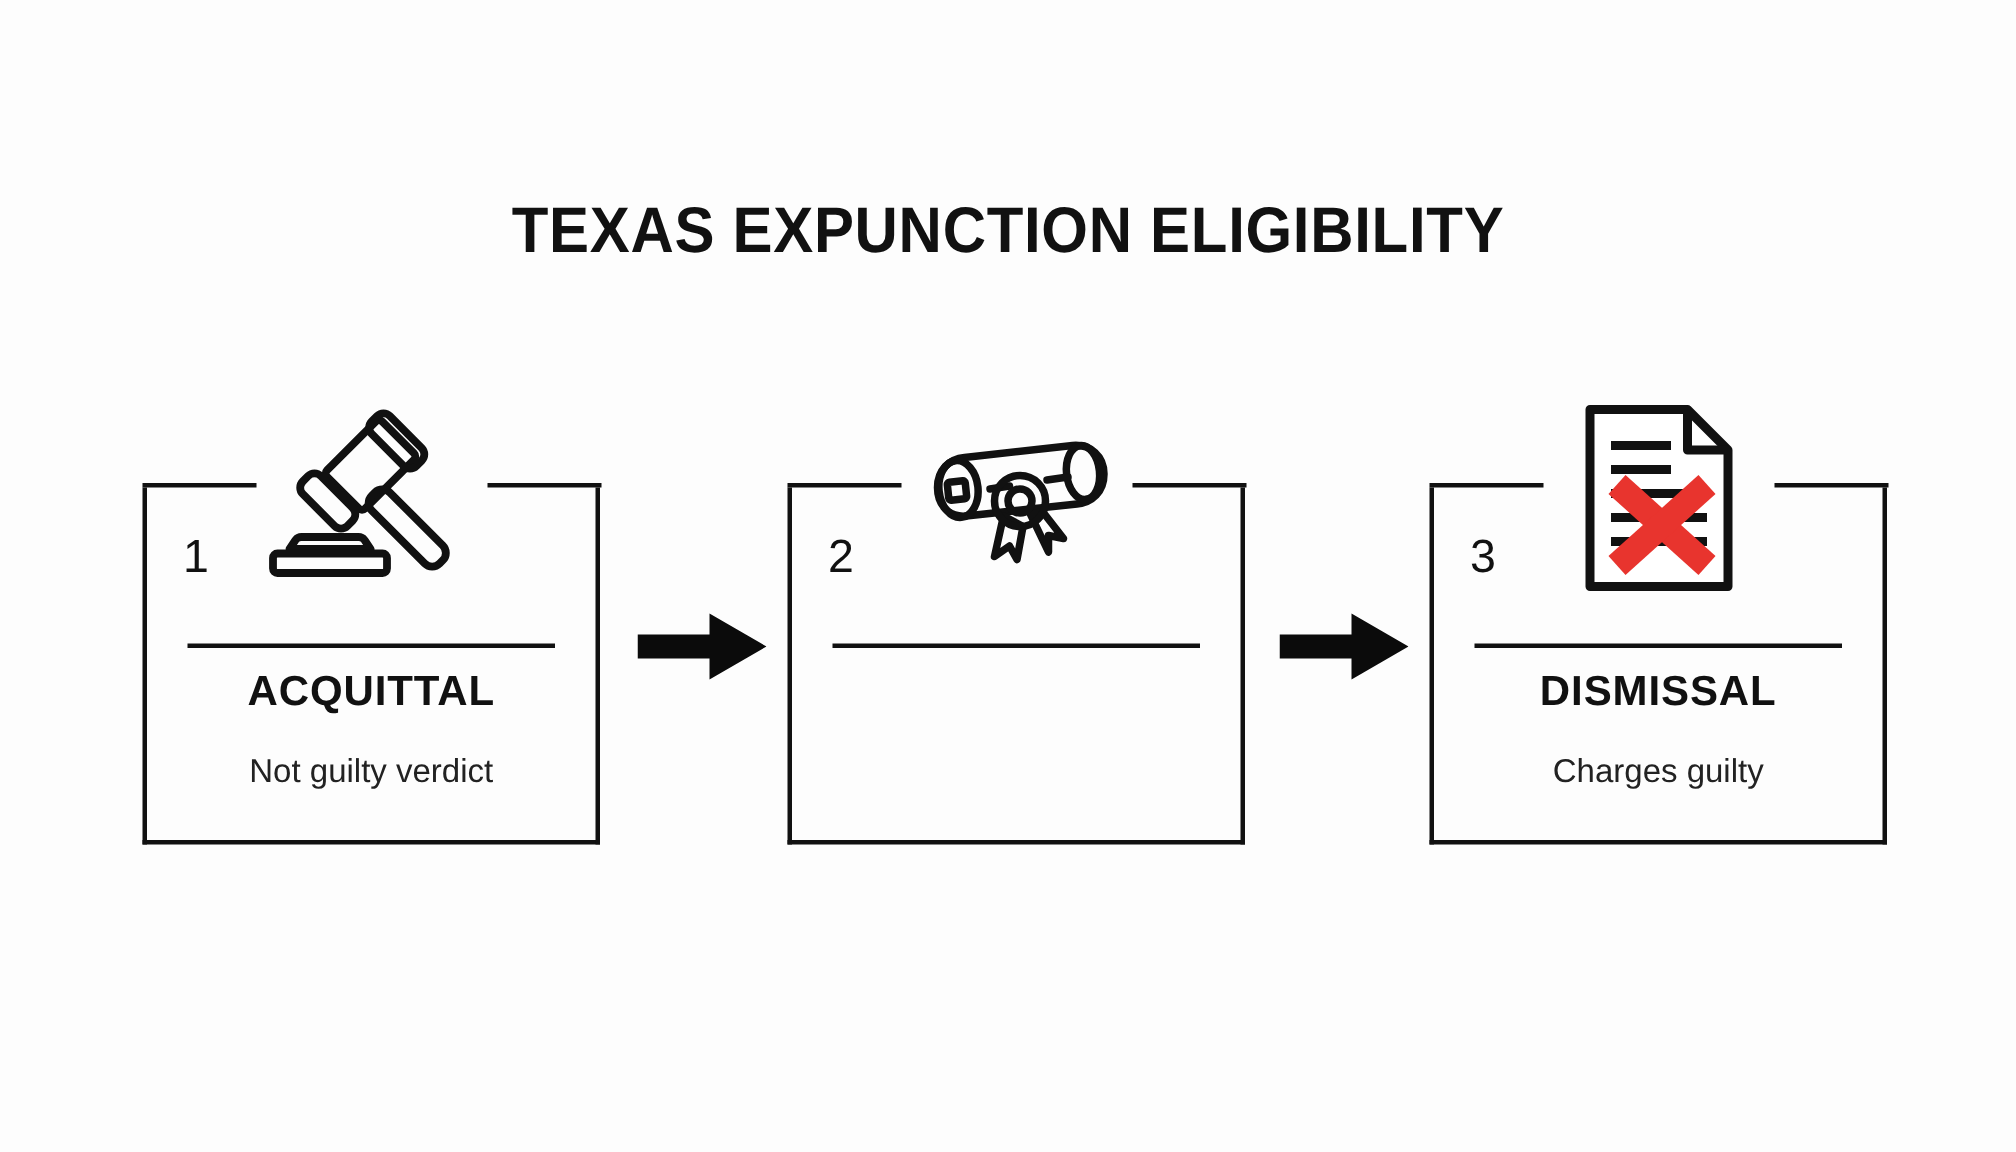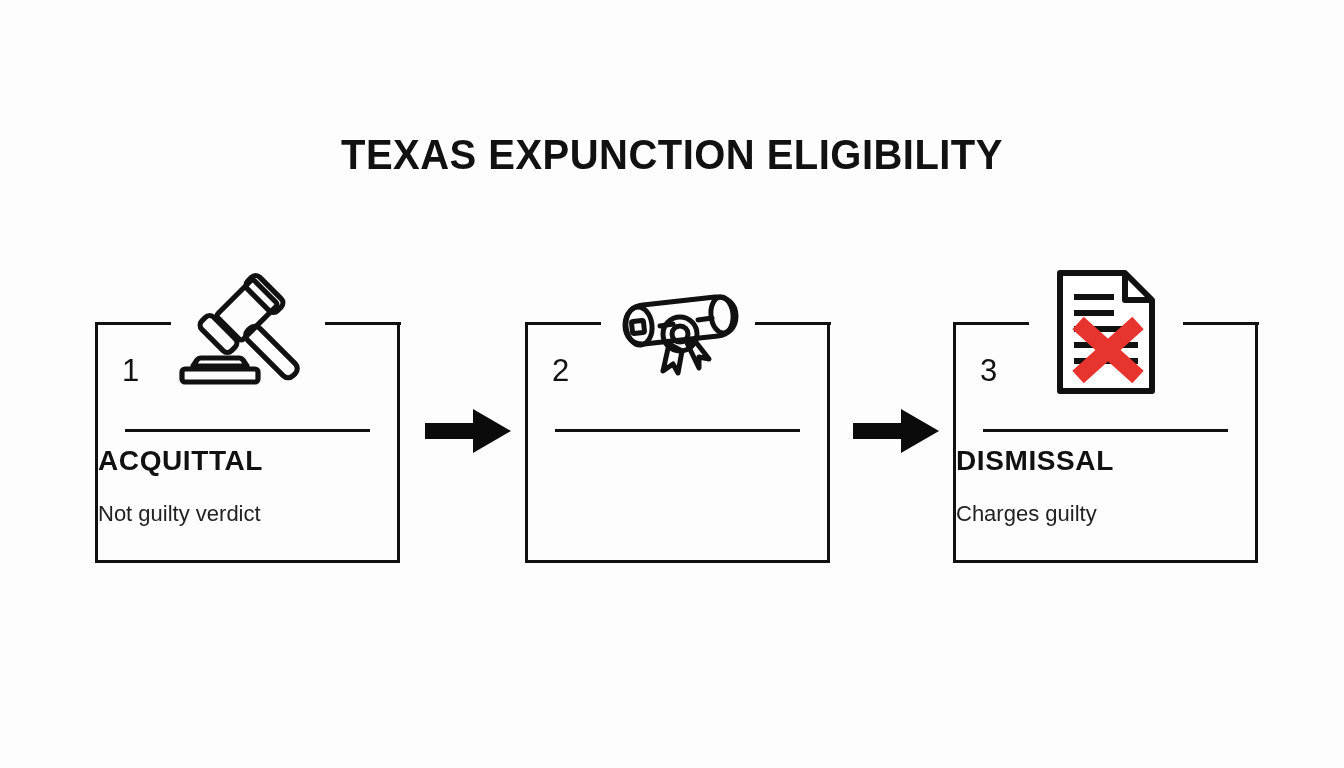--- a/index.html
+++ b/index.html
@@ -92,34 +92,34 @@
     top: 104px;
     height: 0;
     border-top: 3px solid #111111;
   }
 
   .card .card-title {
     position: absolute;
     left: 0;
     right: 0;
     top: 120px;
-    text-align: left;
+    text-align: center;
     font-family: "Liberation Sans", sans-serif;
     font-weight: 700;
     font-size: 28px;
     letter-spacing: 0.6px;
     color: #111111;
   }
 
   .card .card-sub {
     position: absolute;
     left: 0;
     right: 0;
     top: 176px;
-    text-align: left;
+    text-align: center;
     font-family: "Liberation Sans", sans-serif;
     font-weight: 400;
     font-size: 22px;
     color: #222222;
   }
 
   
   .card-icon {
     position: absolute;
     top: -55px;

